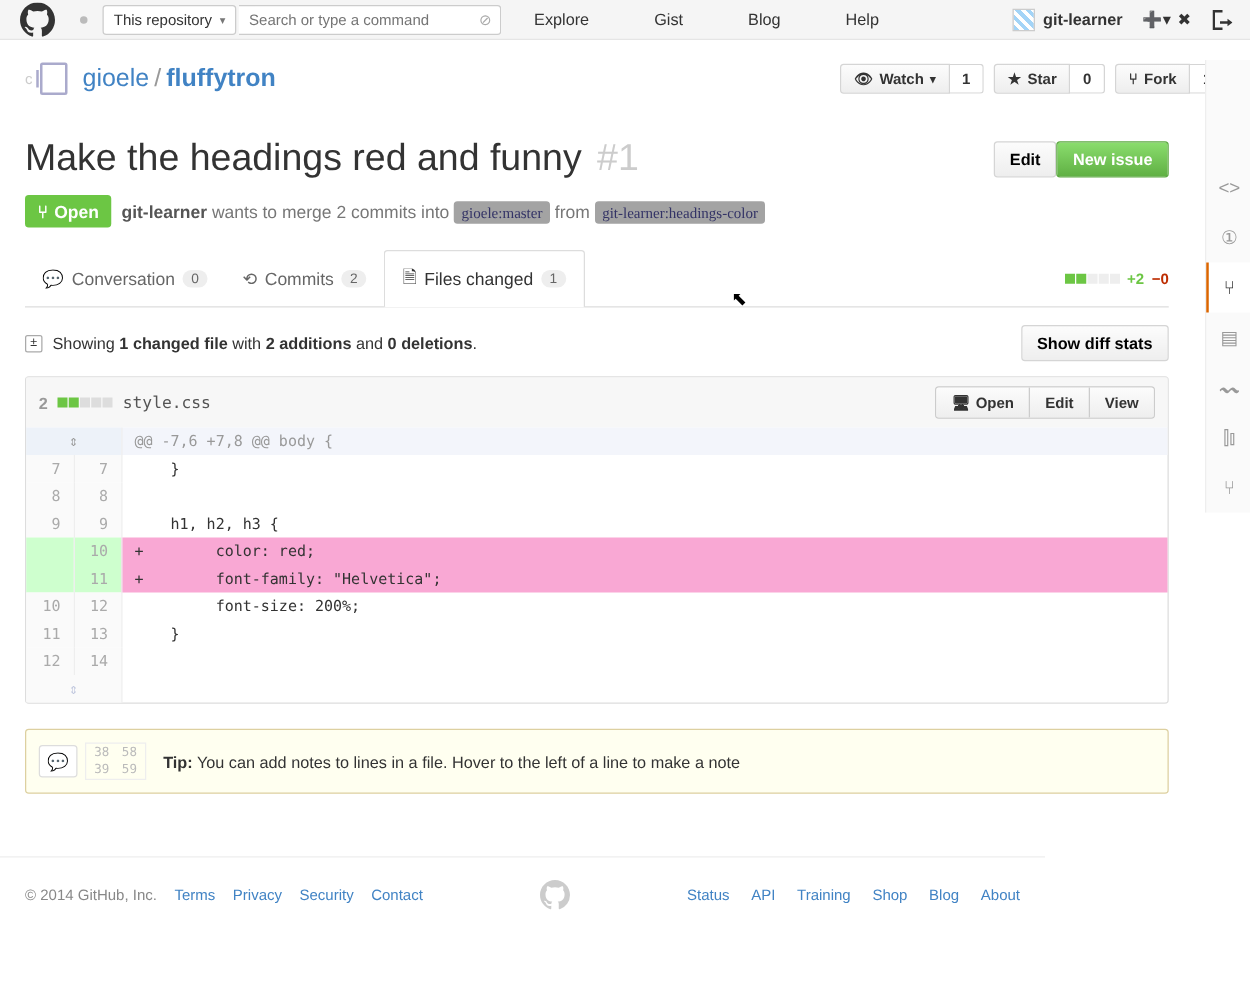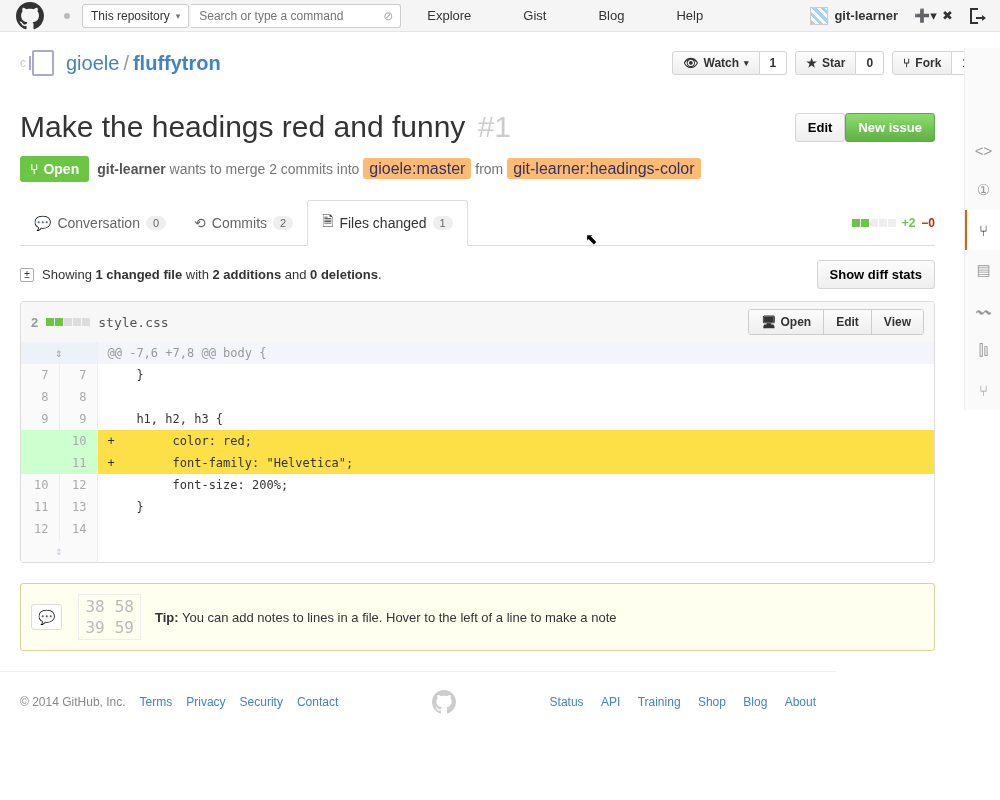--- a/index.html
+++ b/index.html
@@ -39,21 +39,21 @@
 
 .title-row { display: flex; align-items: center; margin-top: 16px; }
 .title-row h1 { font-size: 30px; font-weight: normal; color: #333; }
 .title-row .num { color: #ccc; margin-left: 4px; }
 .title-row .spacer { flex: 1; }
 .btn-plain { background: linear-gradient(#fcfcfc,#eee); border: 1px solid #d5d5d5; border-radius: 3px; padding: 6px 12px; font-size: 13px; font-weight: bold; cursor: pointer; }
 .btn-green { background: linear-gradient(#8add6d,#60b044); border: 1px solid #5ca941; color: #fff; border-radius: 3px; padding: 6px 12px; font-size: 13px; font-weight: bold; cursor: pointer; margin-left: 0; }
 
 .status-row { display: flex; align-items: center; margin-top: 12px; font-size: 14px; color: #777; gap: 8px; flex-wrap: wrap; }
 .badge-open { background: #6cc644; color: #fff; border-radius: 3px; padding: 5px 10px; font-weight: bold; display: flex; align-items: center; gap: 5px; }
-.branch-ref { background: #fdba74; color: #336; border-radius: 3px; padding: 2px 6px; font-family: Liberation Sans, sans-serif; font-size: 16px; }
+.branch-ref { background: #a3a3a3; color: #336; border-radius: 3px; padding: 2px 6px; font-family: Liberation Serif, serif; font-size: 12px; }
 .status-row strong { color: #555; }
 
 .tabs-row { display: flex; align-items: center; border-bottom: 1px solid #ddd; margin-top: 18px; }
 .tab { padding: 10px 14px; color: #666; display: flex; align-items: center; gap: 6px; font-size: 14px; cursor: pointer; }
 .tab .pill { background: #eee; border-radius: 8px; padding: 1px 7px; font-size: 11px; color: #666; }
 .tab.active { border: 1px solid #ddd; border-bottom-color: #fff; border-radius: 3px 3px 0 0; margin-bottom: -1px; background: #fff; color: #333; }
 .tabs-row .spacer { flex: 1; }
 .diffstat { display: flex; align-items: center; gap: 6px; font-size: 12px; font-weight: bold; }
 .diffstat .blocks { display: flex; gap: 1px; }
 .diffstat .blocks span { width: 8px; height: 8px; background: #eee; }
@@ -75,31 +75,31 @@
 .file-header .spacer { flex: 1; }
 .file-header .btngrp { display: flex; border: 1px solid #ccc; border-radius: 3px; overflow: hidden; }
 .file-header .btngrp .fb { padding: 5px 12px; font-size: 12px; font-weight: bold; background: linear-gradient(#fcfcfc,#eee); border-left: 1px solid #ccc; cursor: pointer; display: flex; align-items: center; gap: 4px; }
 .file-header .btngrp .fb:first-child { border-left: none; }
 
 .diff-table { width: 100%; border-collapse: collapse; font-family: Consolas, monospace; font-size: 12px; }
 .diff-table td { padding: 2px 10px; line-height: 18px; white-space: pre; }
 .diff-table .ln { width: 38px; text-align: right; color: #aaa; background: #fafafa; border-right: 1px solid #eee; user-select: none; }
 .diff-table .hunk td { background: #f3f5fb; color: #999; }
 .diff-table .hunk .ln { background: #edf2f9; }
-.diff-table .add td { background: #fde047; }
+.diff-table .add td { background: #f9a8d4; }
 .diff-table .add .ln { background: #ceffce; }
 .diff-table .expand { text-align: center; color: #c0c7de; background: #fafafa; }
 
 .tip-box { border: 1px solid #ddd0a0; background: #fffff0; border-radius: 3px; margin-top: 20px; padding: 10px; display: flex; align-items: center; gap: 14px; font-size: 13px; }
 .tip-box .tip-icon-area { display: flex; align-items: center; }
 .tip-box .bubble { background: #fff; border: 1px solid #ddd; border-radius: 3px; padding: 4px 6px; color: #4183c4; font-size: 14px; }
-.tip-mini { border: 1px solid #eee; font-family: Consolas, monospace; font-size: 16px; color: #bbb; margin-left: 16px; }
+.tip-mini { border: 1px solid #eee; font-family: Consolas, monospace; font-size: 10px; color: #bbb; margin-left: 6px; }
 .tip-mini td { padding: 0 4px; }
 
-.footer { border-top: 1px solid #eee; margin-top: 20px; padding: 18px 20px; display: flex; align-items: center; font-size: 12px; width: 836px; }
+.footer { border-top: 1px solid #eee; margin-top: 50px; padding: 18px 20px; display: flex; align-items: center; font-size: 12px; width: 836px; }
 .footer .copy { color: #888; margin-right: 14px; }
 .footer a { margin-right: 14px; }
 .footer .spacer { flex: 1; }
 .footer .ghmark { color: #ccc; margin: 0 20px; }
 .footer .right a { margin-left: 14px; margin-right: 0; }
 
 .cursor { position: absolute; left: 585px; top: 230px; font-size: 15px; color: #000; pointer-events: none; }
 
 svg { display: block; }
 </style>

